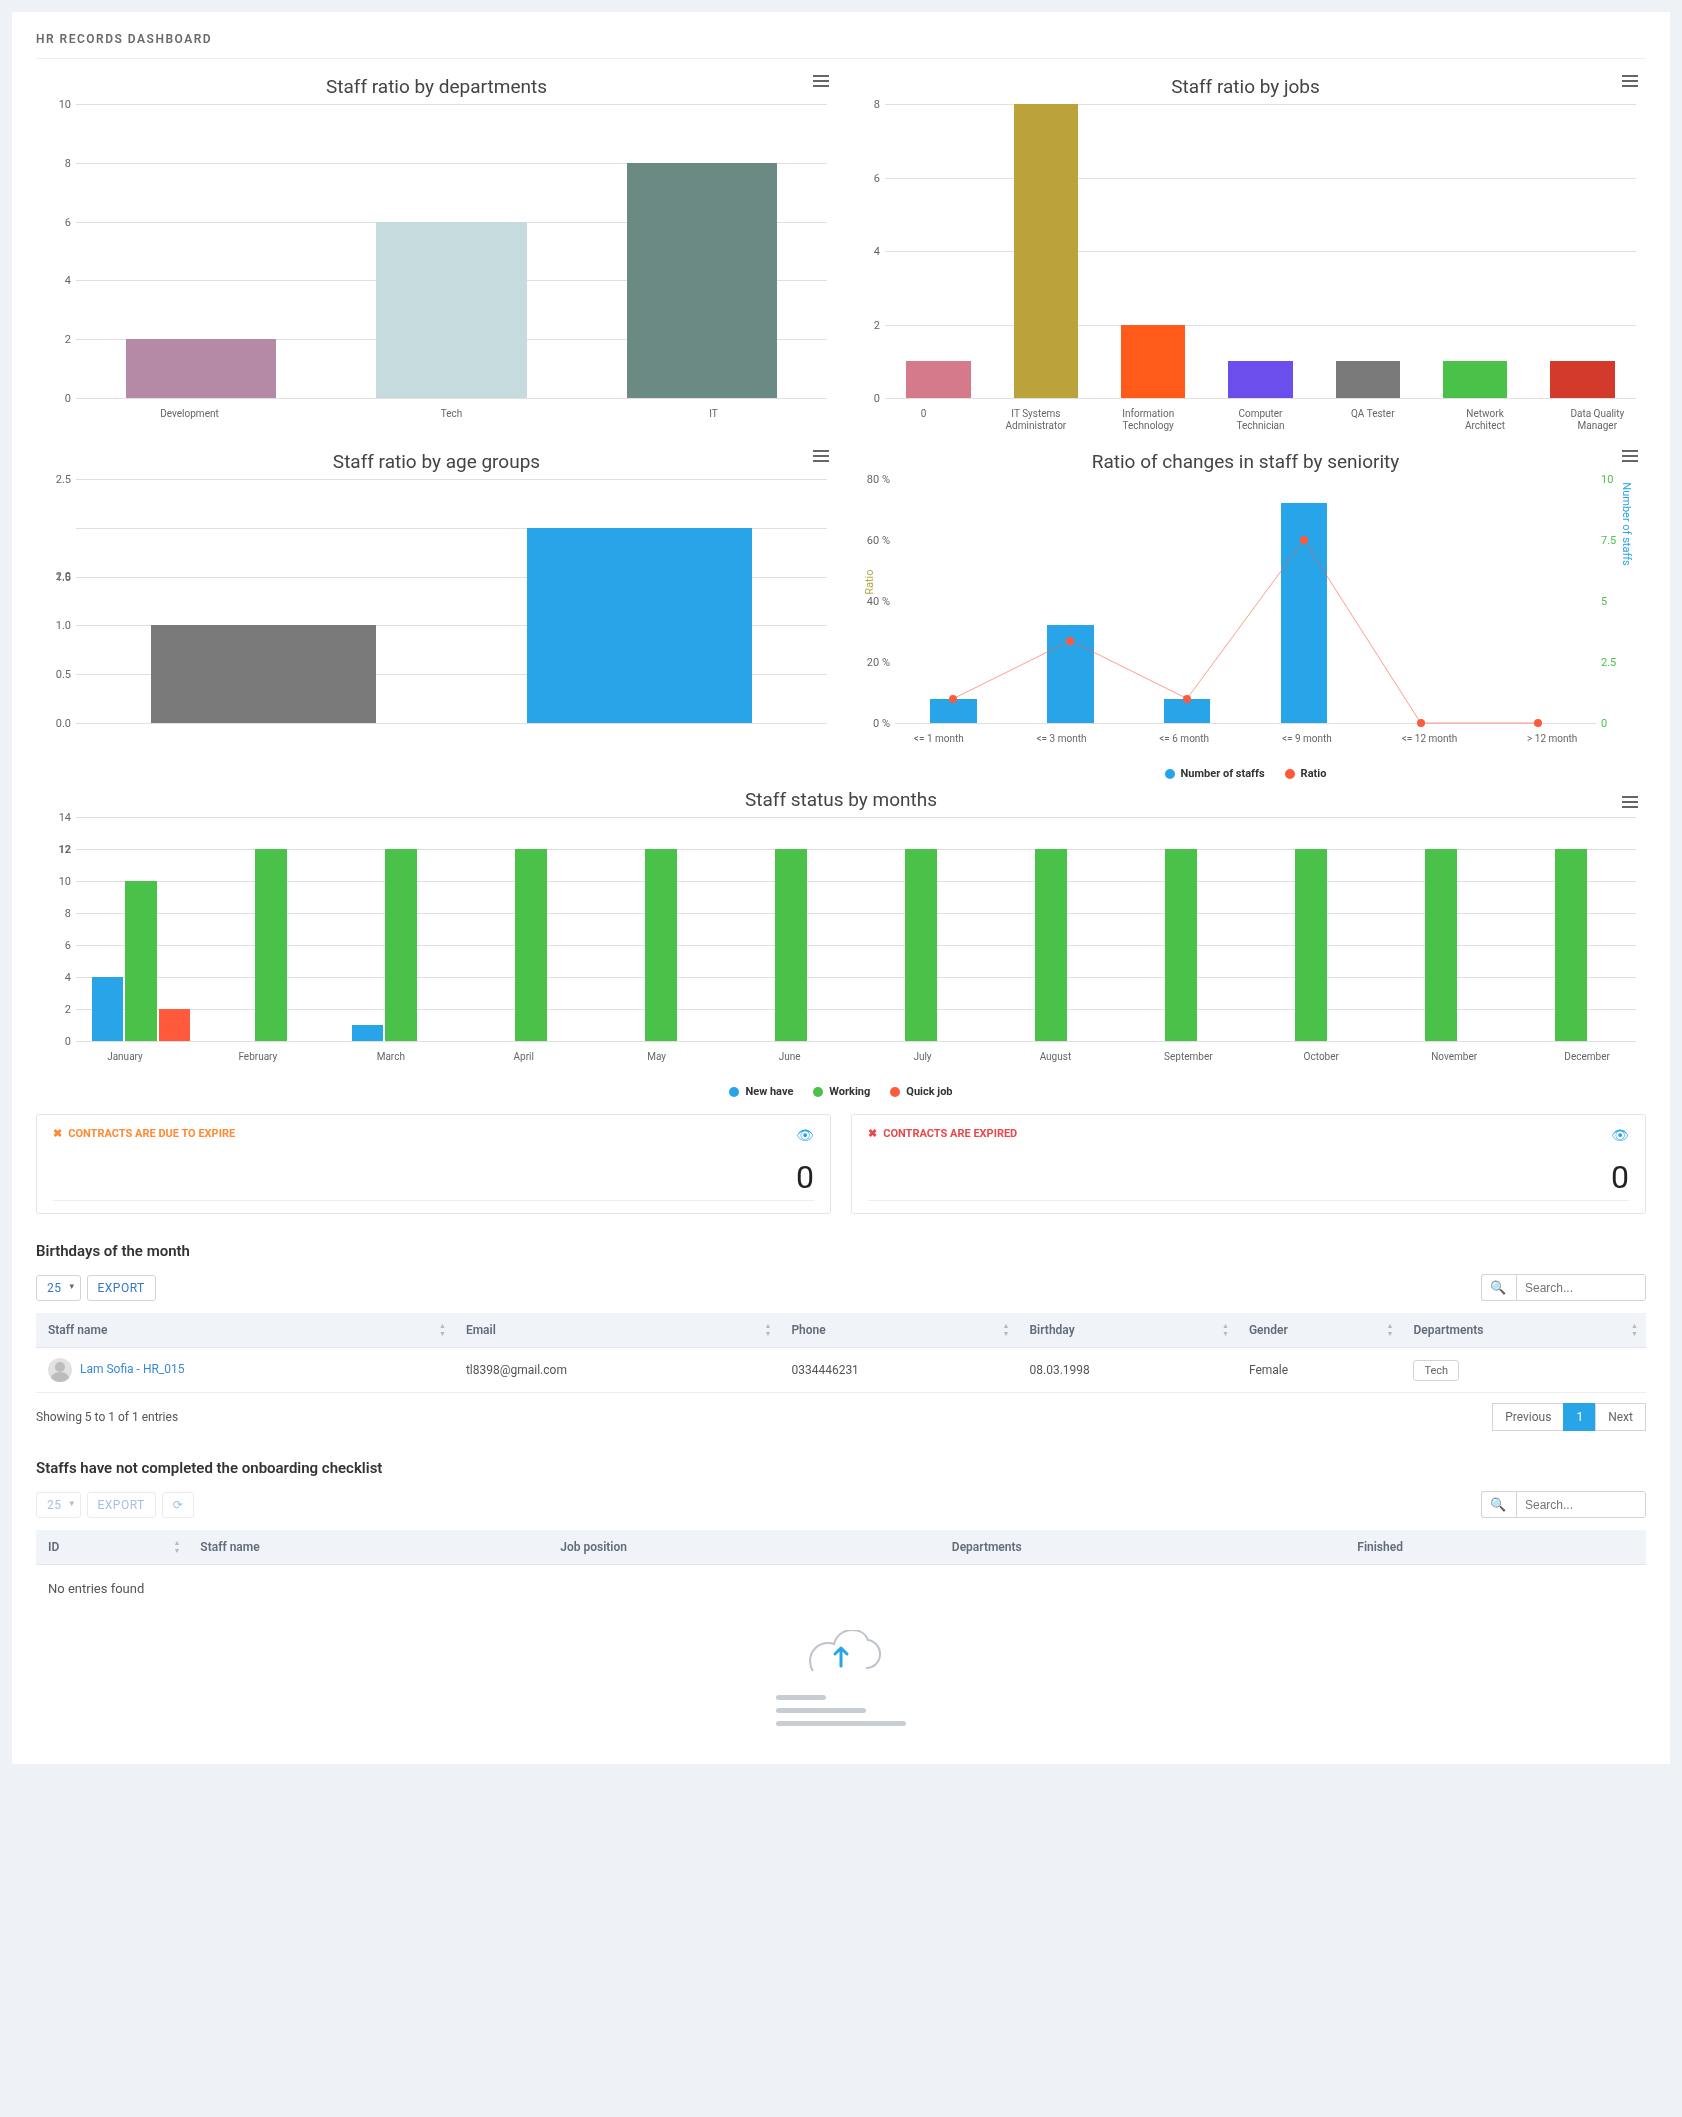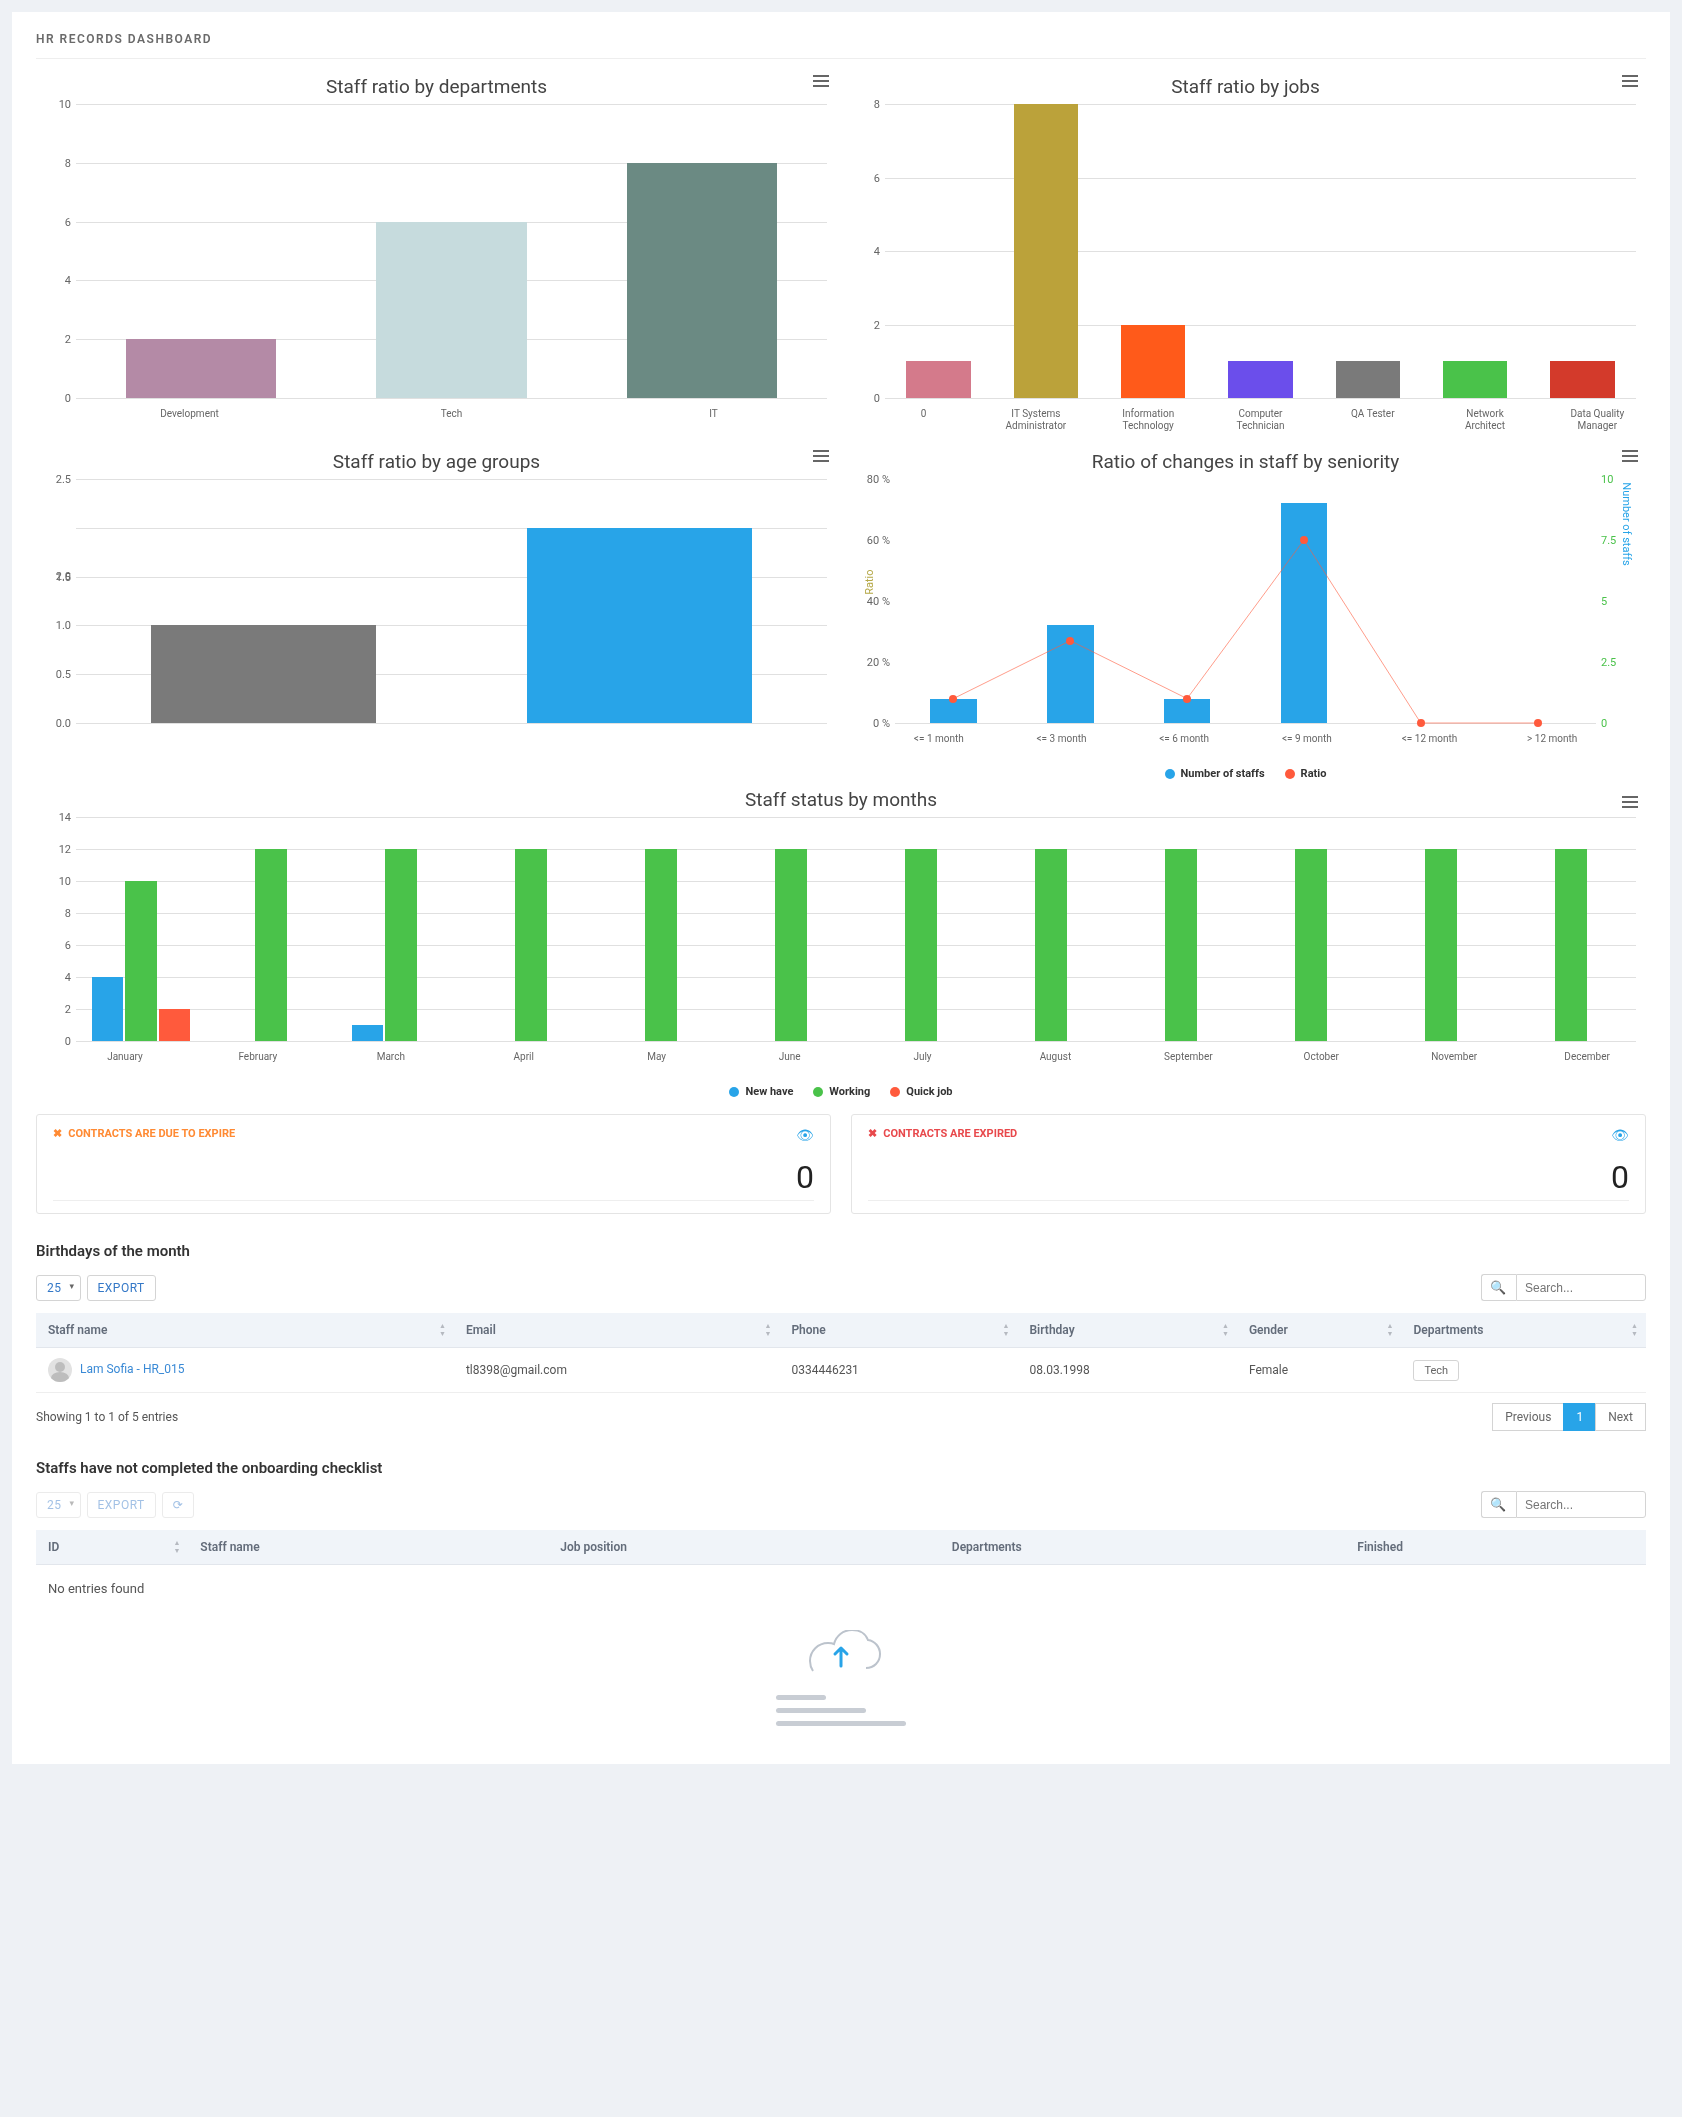--- a/index.html
+++ b/index.html
@@ -291,21 +291,21 @@
           <div class="y-tick" style="top: 85.7143%;">2</div>
           <div class="gridline" style="top: 71.4286%;"></div>
           <div class="y-tick" style="top: 71.4286%;">4</div>
           <div class="gridline" style="top: 57.1429%;"></div>
           <div class="y-tick" style="top: 57.1429%;">6</div>
           <div class="gridline" style="top: 42.8571%;"></div>
           <div class="y-tick" style="top: 42.8571%;">8</div>
           <div class="gridline" style="top: 28.5714%;"></div>
           <div class="y-tick" style="top: 28.5714%;">10</div>
           <div class="gridline" style="top: 14.2857%;"></div>
-          <div class="y-tick" style="top: 14.2857%;">12</div>
+          <div class="y-tick" style="top: 14.2857%; font-weight: bold;">12</div>
           <div class="gridline" style="top: 0%;"></div>
           <div class="y-tick" style="top: 0%;">14</div>
           <div class="bars">
             <div class="multi-bar-slot">
               <div class="bar" style="height: 28.5714%; background: rgb(40, 164, 232);"></div>
               <div class="bar" style="height: 71.4286%; background: rgb(74, 194, 74);"></div>
               <div class="bar" style="height: 14.2857%; background: rgb(255, 90, 60);"></div>
             </div>
             <div class="multi-bar-slot">
               <div class="bar" style="height: 0%; background: rgb(40, 164, 232); visibility: hidden;"></div>
@@ -441,21 +441,21 @@
         <td><span class="avatar"></span><span class="link">Lam Sofia - HR_015</span></td>
         <td>tl8398@gmail.com</td>
         <td>0334446231</td>
         <td>08.03.1998</td>
         <td>Female</td>
         <td><span class="tag">Tech</span></td>
       </tr>
     </tbody>
   </table>
   <div class="table-footer">
-    <div>Showing 1 to 1 of 5 entries</div>
+    <div>Showing 5 to 1 of 1 entries</div>
     <div class="pager">
       <div class="pager-btn">Previous</div>
       <div class="pager-btn active">1</div>
       <div class="pager-btn">Next</div>
     </div>
   </div>
 
   <div class="section-title">Staffs have not completed the onboarding checklist</div>
   <div class="tbl-toolbar">
     <div class="tbl-toolbar-left">

